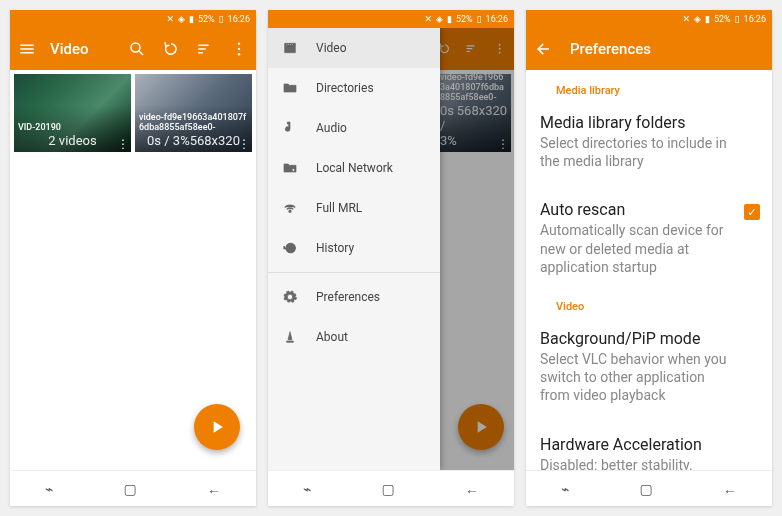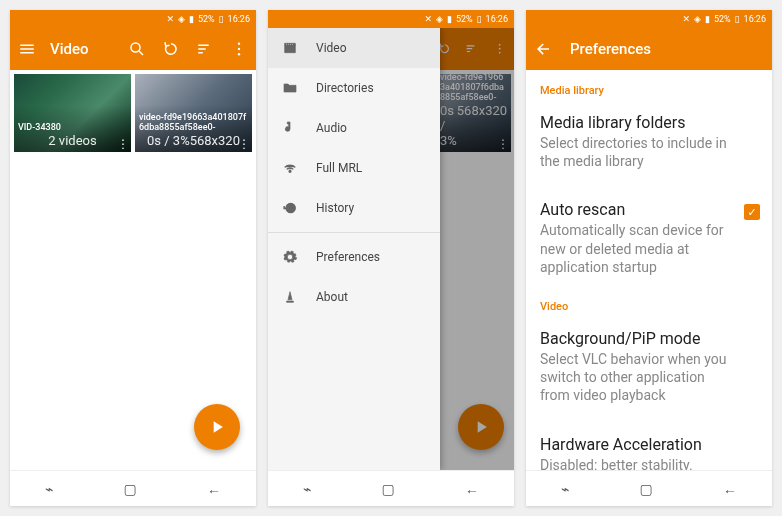--- a/index.html
+++ b/index.html
@@ -95,21 +95,21 @@
   }
   .drawer-item.selected { background:#e9e9e9; }
   .drawer-divider { height:1px; background:#ddd; margin:4px 0; }
   .drawer-item .di-icon { width:16px;height:16px;color:#666;display:flex;align-items:center;justify-content:center; }
   .drawer-item .di-icon svg { width:16px;height:16px;fill:#666;stroke:#666; }
 
   
   .prefs { height:100%; overflow-y:auto; }
   .section-header {
     color: #ee7f00; font-size: 11px; font-weight: 500;
-    padding: 14px 14px 6px;
+    padding: 14px 30px 6px;
   }
   .pref-row { padding: 10px 14px; border-bottom: 0; position:relative; cursor:pointer; }
   .pref-row + .pref-row { margin-top: 10px; }
   .pref-title { font-size: 16px; color: #222; }
   .pref-sub { font-size: 14px; color: #888; margin-top:2px; line-height:1.3; max-width: 190px; }
   .checkbox {
     position:absolute; right:12px; top:14px; width:16px;height:16px;
     background:#ee7f00; border-radius:2px; display:flex;align-items:center;justify-content:center;
   }
   .checkbox::after { content:"✓"; color:white; font-size:11px; }
@@ -160,21 +160,21 @@
             <circle cx="12" cy="19" r="1.6"></circle>
           </svg>
       </span>
     </span>
   </div>
   <div class="content">
     <div class="video-grid">
       <div class="video-tile">
         <div class="thumb"></div>
         <div class="overlay"></div>
-        <div class="vt-title">VID-34380</div>
+        <div class="vt-title">VID-20190</div>
         <div class="vt-sub">
           <span>2 videos</span>
           <span></span>
         </div>
         <span class="more">⋮</span>
       </div>
       <div class="video-tile second">
         <div class="thumb"></div>
         <div class="overlay"></div>
         <div class="vt-title">video-fd9e19663a401807f6dba8855af58ee0-</div>
@@ -274,20 +274,29 @@
       <div class="drawer-item">
         <span class="di-icon">
           <svg viewBox="0 0 24 24" fill="#666">
               <path d="M12 3v10.5a3.5 3.5 0 1 1-2-3.16V6h-2V3z"></path>
             </svg>
         </span>
         <span>Audio</span>
       </div>
       <div class="drawer-item">
         <span class="di-icon">
+          <svg viewBox="0 0 24 24" fill="#666">
+              <path d="M3 6h6l2 2h10v10H3z"></path>
+              <circle cx="17" cy="15" r="2" fill="#f5f5f5"></circle>
+            </svg>
+        </span>
+        <span>Local Network</span>
+      </div>
+      <div class="drawer-item">
+        <span class="di-icon">
           <svg viewBox="0 0 24 24" fill="none" stroke="#666" stroke-width="1.8">
               <circle cx="12" cy="17" r="1.5" fill="#666"></circle>
               <path d="M7 14a7 7 0 0 1 10 0"></path>
               <path d="M4 11a11 11 0 0 1 16 0"></path>
             </svg>
         </span>
         <span>Full MRL</span>
       </div>
       <div class="drawer-item">
         <span class="di-icon">

